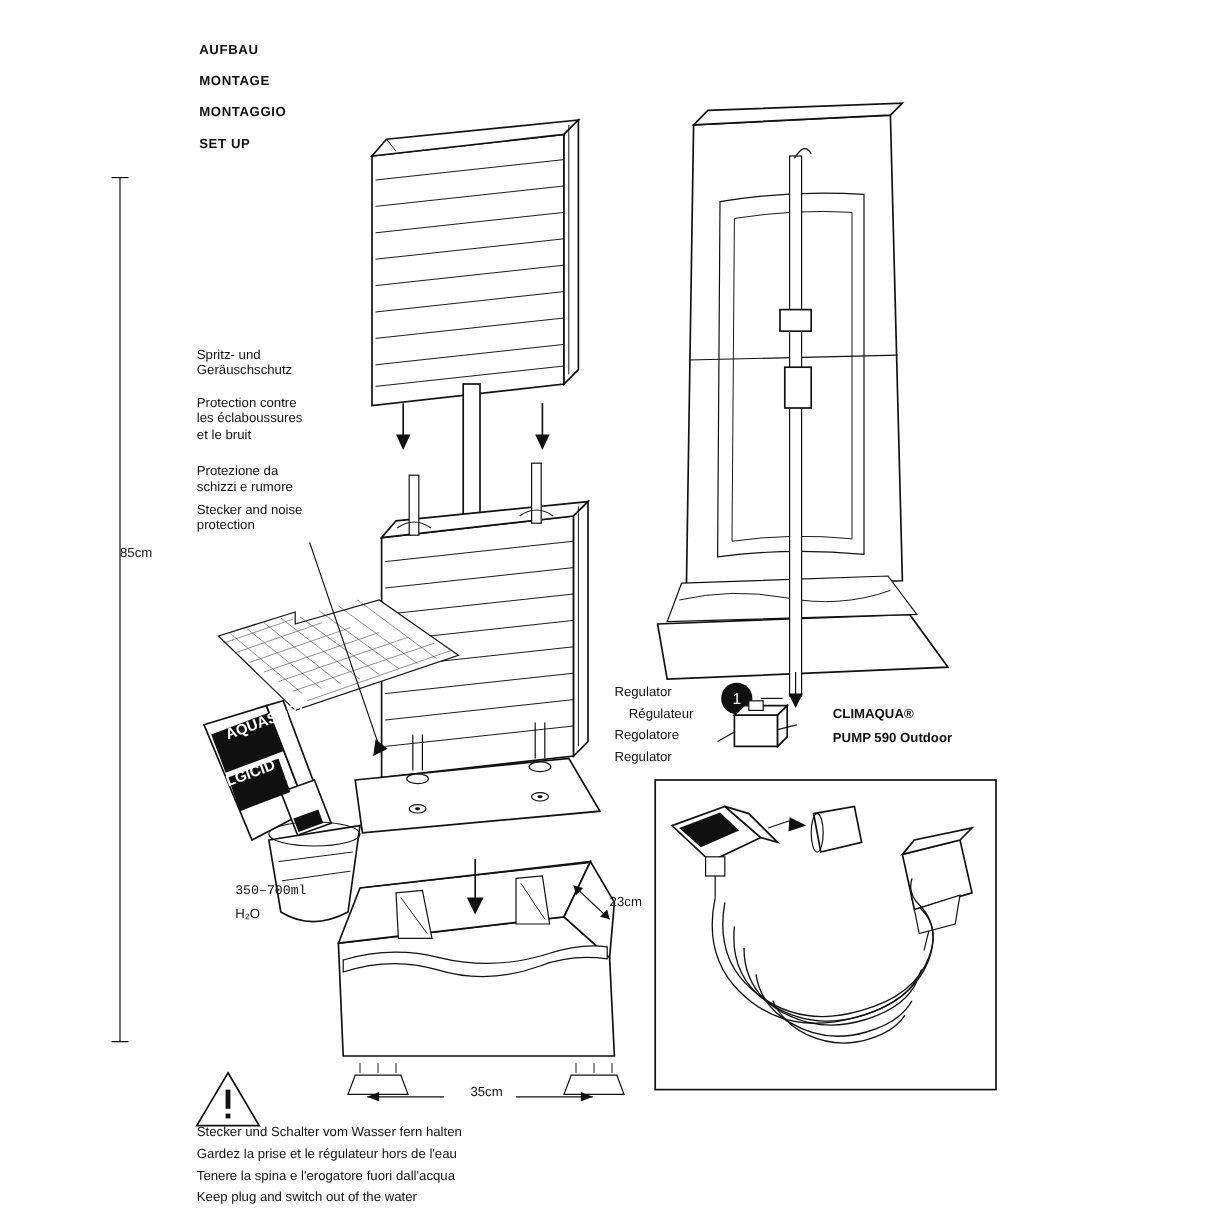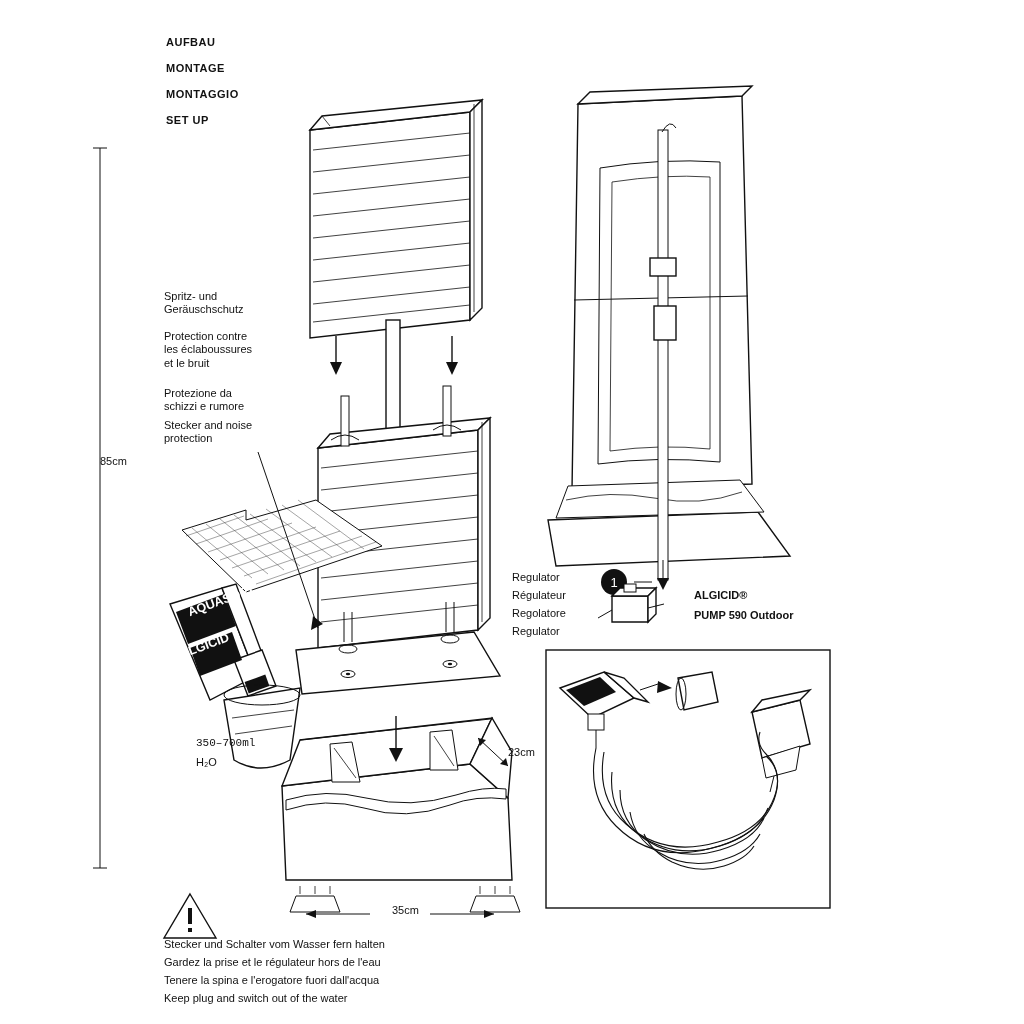--- a/index.html
+++ b/index.html
@@ -261,25 +261,25 @@
 Geräuschschutz</div>
 <div class="txt lbl" style="left:164px;top:330px;">Protection contre
 les éclaboussures
 et le bruit</div>
 <div class="txt lbl" style="left:164px;top:387px;">Protezione da
 schizzi e rumore</div>
 <div class="txt lbl" style="left:164px;top:419px;">Stecker and noise
 protection</div>
 
 <div class="txt lbl" style="left:512px;top:571px;">Regulator</div>
-<div class="txt lbl" style="left:512px;top:589px;">Régulateur</div>
+<div class="txt lbl" style="left:524px;top:589px;">Régulateur</div>
 <div class="txt lbl" style="left:512px;top:607px;">Regolatore</div>
 <div class="txt lbl" style="left:512px;top:625px;">Regulator</div>
 
-<div class="txt lbl" style="left:694px;top:589px;font-weight:bold;">ALGICID®</div>
+<div class="txt lbl" style="left:694px;top:589px;font-weight:bold;">CLIMAQUA®</div>
 <div class="txt lbl" style="left:694px;top:609px;font-weight:bold;">PUMP 590 Outdoor</div>
 
 <div class="txt lbl" style="left:196px;top:756px;text-align:right;">H₂O</div>
 <div class="txt lbl" style="left:196px;top:737px;font-family:Liberation Mono, monospace;">350–700ml</div>
 
 <div class="txt lblsm" style="left:186px;top:606px;color:#fff;font-weight:bold;transform:rotate(-20deg);transform-origin:0 0;">AQUASOFT</div>
 <div class="txt lblsm" style="left:178px;top:648px;color:#fff;font-weight:bold;transform:rotate(-20deg);transform-origin:0 0;">ALGICID</div>
 
 <div class="txt lbl" style="left:164px;top:938px;">Stecker und Schalter vom Wasser fern halten</div>
 <div class="txt lbl" style="left:164px;top:956px;">Gardez la prise et le régulateur hors de l'eau</div>

